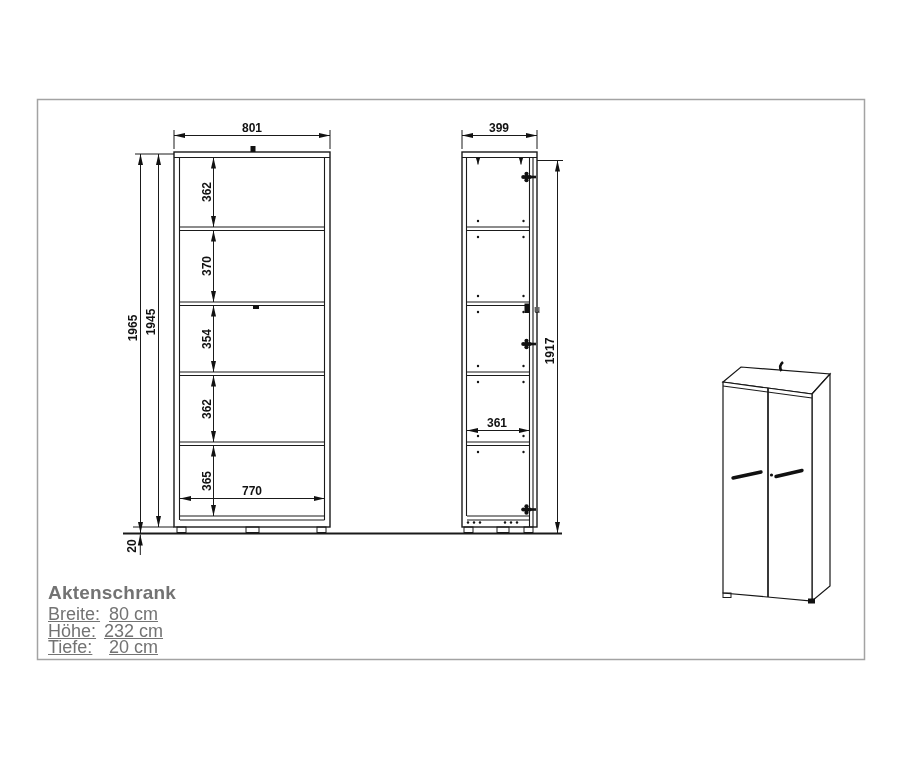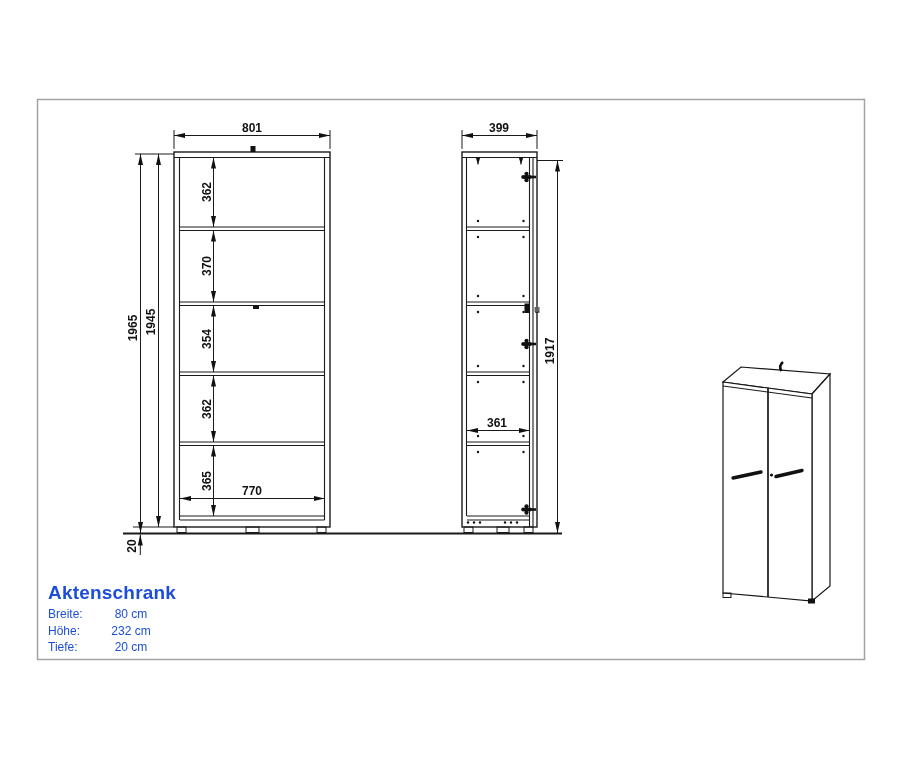--- a/index.html
+++ b/index.html
@@ -11,23 +11,23 @@
   .ln{stroke:#1a1a1a;stroke-width:1.1;fill:none;}
   .thin{stroke:#1a1a1a;stroke-width:1;fill:none;}
   .dim{stroke:#1a1a1a;stroke-width:1;fill:none;}
   .ground{stroke:#1a1a1a;stroke-width:1.8;}
   .blk{fill:#111;stroke:none;}
   .dimtxt{font:700 12px "Liberation Sans", sans-serif;fill:#111;}
   .small-sym{font:400 11px "Liberation Sans", sans-serif;fill:#111;}
   .p3d{fill:#ffffff;stroke:#161616;stroke-width:1.2;}
   .p3d-h{stroke:#161616;stroke-width:1.7;fill:none;}
   .handle{stroke:#111;stroke-width:3.4;stroke-linecap:round;fill:none;}
-  .info{position:absolute;left:48px;top:582px;color:#1d4ed8;}
+  .info{position:absolute;left:48px;top:582px;color:#737373;}
   .info .title{font-size:19px;font-weight:700;margin-bottom:3px;letter-spacing:.2px;}
-  .info table{border-collapse:collapse;font-size:12px;}
+  .info table{border-collapse:collapse;font-size:18px;text-decoration:underline;}
   .info td{padding:0 0 1px 0;line-height:15.5px;}
   .info td.lbl{width:56px;text-align:left;}
   .info td.val{width:54px;text-align:center;white-space:nowrap;}
 </style>
 </head>
 <body>
 
 <div class="page">
   <svg width="900" height="766" viewBox="0 0 900 766">
     <defs>

